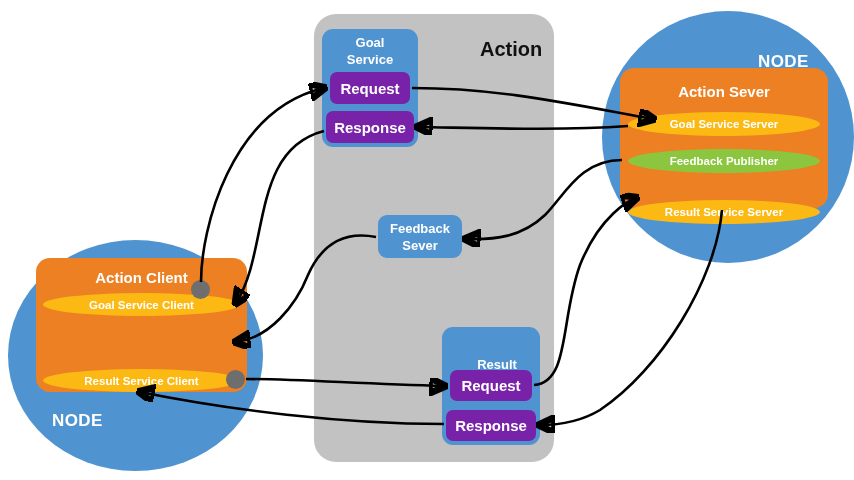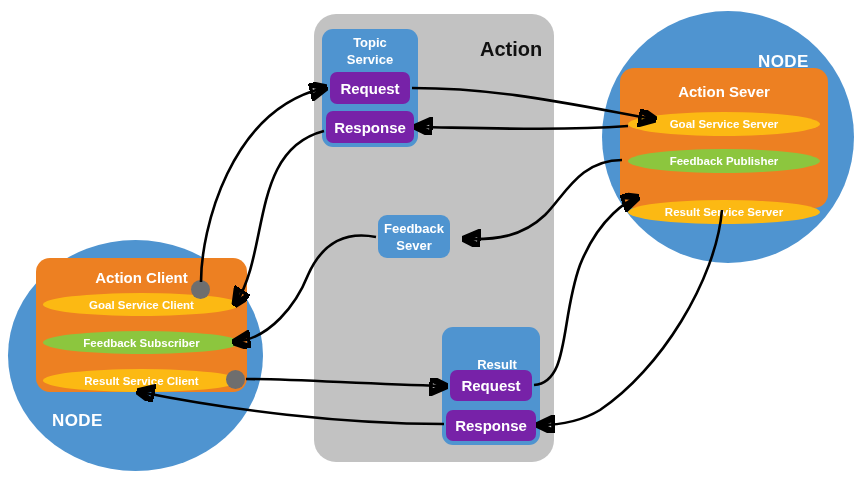--- a/index.html
+++ b/index.html
@@ -59,40 +59,37 @@
 
   <div class="node-circle" style="left:8px;top:240px;width:255px;height:231px;"></div>
   <div class="node-label" style="left:52px;top:411px;">NODE</div>
 
   <div class="inner-box" style="left:36px;top:258px;width:211px;height:134px;"></div>
   <div class="inner-title" style="left:36px;top:269px;width:211px;">Action Client</div>
 
   <div class="pill yellow" style="left:43px;top:293px;width:197px;height:23px;">
     <span>Goal Service Client</span>
   </div>
-  <div class="pill green" style="left:43px;top:331px;width:197px;height:23px;">
-    <span>Feedback Subscriber</span>
-  </div>
   <div class="pill yellow" style="left:43px;top:369px;width:197px;height:23px;">
     <span>Result Service Client</span>
   </div>
 
   <div class="svc-box" style="left:322px;top:29px;width:96px;height:118px;"></div>
   <div class="svc-title" style="left:322px;top:34px;width:96px;">
-    <div>Topic</div>
+    <div>Goal</div>
     <div>Service</div>
   </div>
   <div class="msg-box" style="left:330px;top:72px;width:80px;height:32px;">
     <span>Request</span>
   </div>
   <div class="msg-box" style="left:326px;top:111px;width:88px;height:32px;">
     <span>Response</span>
   </div>
 
-  <div class="topic-box" style="left:378px;top:215px;width:72px;height:43px;flex-direction:column;">
+  <div class="topic-box" style="left:378px;top:215px;width:84px;height:43px;flex-direction:column;">
     <span>Feedback</span>
     <span>Sever</span>
   </div>
 
   <div class="svc-box" style="left:442px;top:327px;width:98px;height:118px;"></div>
   <div class="svc-title" style="left:442px;top:332px;width:110px;margin-top:24px;">
     <div>Result</div>
     <div>Service</div>
   </div>
   <div class="msg-box" style="left:450px;top:370px;width:82px;height:31px;">

